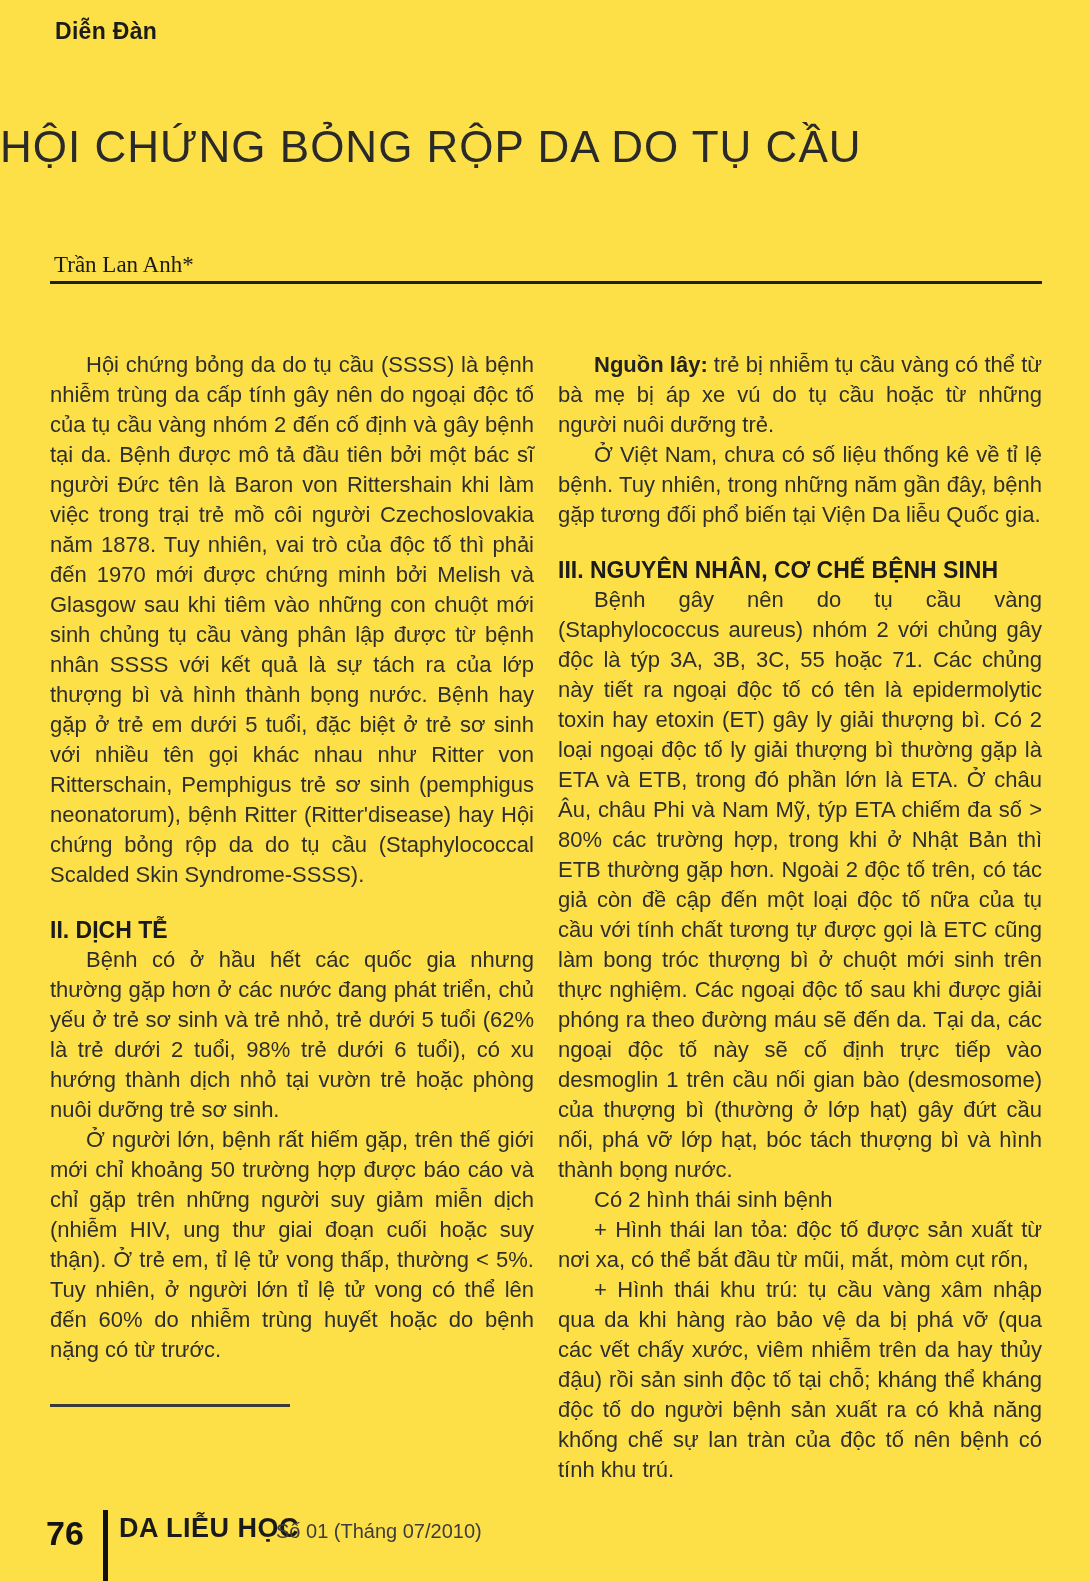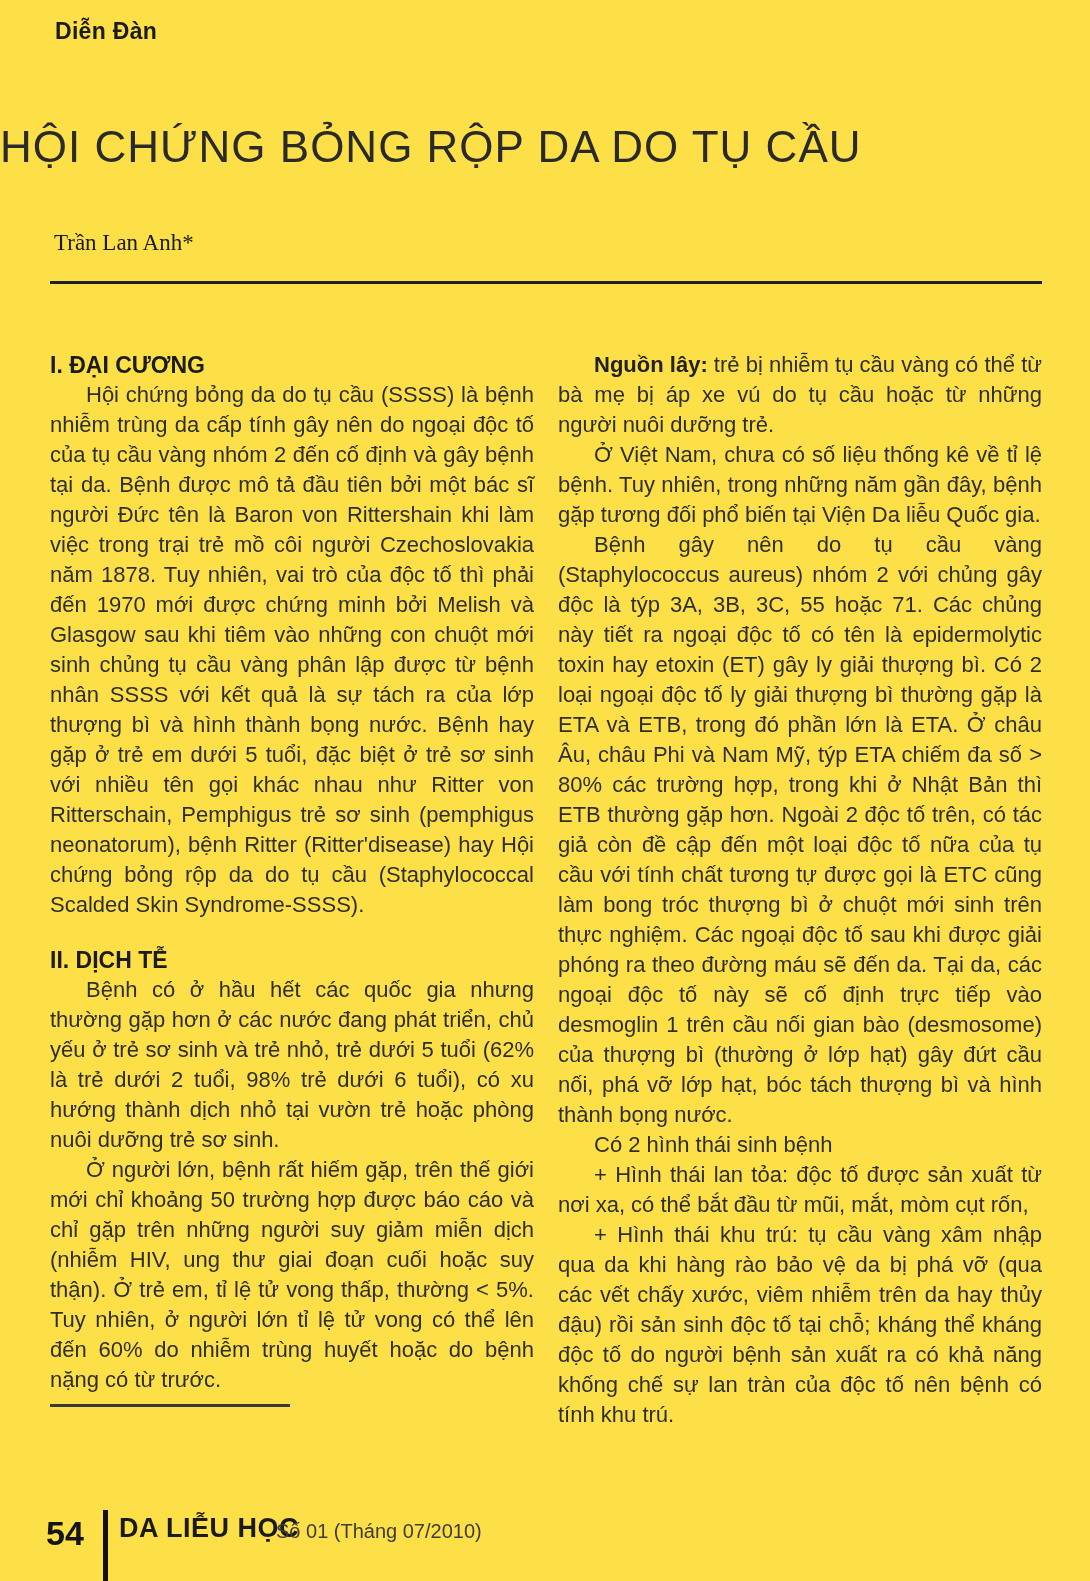--- a/index.html
+++ b/index.html
@@ -16,21 +16,21 @@
     position:absolute;left:55px;top:18px;
     font-size:23px;font-weight:bold;color:#1c1c1c;
     letter-spacing:0.3px;
   }
   .title{
     position:absolute;left:0;top:122px;width:100%;
     font-size:44px;font-weight:400;color:#2a2a2a;
     letter-spacing:1px;
   }
   .author{
-    position:absolute;left:54px;top:230px;
+    position:absolute;left:54px;top:252px;
     font-family:"Liberation Serif", serif;
     font-size:23px;color:#1a1a1a;
   }
   .header-rule{
     position:absolute;left:50px;top:281px;width:992px;height:3px;
     background:#1f1f1f;
   }
   .columns{
     position:absolute;left:50px;top:350px;width:993px;
     display:flex;gap:24px;
@@ -85,38 +85,38 @@
 
   <div class="title">HỘI CHỨNG BỎNG RỘP DA DO TỤ CẦU</div>
 
   <div class="author">Trần Lan Anh*</div>
 
   <div class="header-rule"></div>
 
   <div class="columns">
 
     <div class="col">
-      <h3>I. ĐẠI CƯƠNG</h3>
       <p><span>Hội chứng bỏng da do tụ cầu (SSSS) là bệnh nhiễm trùng da cấp tính gây nên do ngoại độc tố của tụ cầu vàng nhóm 2 đến cố định và gây bệnh tại da. Bệnh được mô tả đầu tiên bởi một bác sĩ người Đức tên là Baron von Rittershain khi làm việc trong trại trẻ mồ côi người Czechoslovakia năm 1878. Tuy nhiên, vai trò của độc tố thì phải đến 1970 mới được chứng minh bởi Melish và Glasgow sau khi tiêm vào những con chuột mới sinh chủng tụ cầu vàng phân lập được từ bệnh nhân SSSS với kết quả là sự tách ra của lớp thượng bì và hình thành bọng nước. Bệnh hay gặp ở trẻ em dưới 5 tuổi, đặc biệt ở trẻ sơ sinh với nhiều tên gọi khác nhau như Ritter von Ritterschain, Pemphigus trẻ sơ sinh (pemphigus neonatorum), bệnh Ritter (Ritter'disease) hay Hội chứng bỏng rộp da do tụ cầu (</span><span class="italic">Staphylococcal Scalded Skin Syndrome-SSSS</span><span>).</span></p>
       <h3 class="spaced">II. DỊCH TỄ</h3>
       <p>Bệnh có ở hầu hết các quốc gia nhưng thường gặp hơn ở các nước đang phát triển, chủ yếu ở trẻ sơ sinh và trẻ nhỏ, trẻ dưới 5 tuổi (62% là trẻ dưới 2 tuổi, 98% trẻ dưới 6 tuổi), có xu hướng thành dịch nhỏ tại vườn trẻ hoặc phòng nuôi dưỡng trẻ sơ sinh.</p>
       <p>Ở người lớn, bệnh rất hiếm gặp, trên thế giới mới chỉ khoảng 50 trường hợp được báo cáo và chỉ gặp trên những người suy giảm miễn dịch (nhiễm HIV, ung thư giai đoạn cuối hoặc suy thận). Ở trẻ em, tỉ lệ tử vong thấp, thường &lt; 5%. Tuy nhiên, ở người lớn tỉ lệ tử vong có thể lên đến 60% do nhiễm trùng huyết hoặc do bệnh nặng có từ trước.</p>
     </div>
 
     <div class="col">
       <p><span class="bold-lead">Nguồn lây:</span><span> trẻ bị nhiễm tụ cầu vàng có thể từ bà mẹ bị áp xe vú do tụ cầu hoặc từ những người nuôi dưỡng trẻ.</span></p>
       <p>Ở Việt Nam, chưa có số liệu thống kê về tỉ lệ bệnh. Tuy nhiên, trong những năm gần đây, bệnh gặp tương đối phổ biến tại Viện Da liễu Quốc gia.</p>
+      <h3 class="spaced">III. NGUYÊN NHÂN, CƠ CHẾ BỆNH SINH</h3>
       <p><span>Bệnh gây nên do tụ cầu vàng (</span><span class="italic">Staphylococcus aureus</span><span>) nhóm 2 với chủng gây độc là týp 3A, 3B, 3C, 55 hoặc 71. Các chủng này tiết ra ngoại độc tố có tên là </span><span class="italic">epidermolytic toxin hay etoxin</span><span> (ET) gây ly giải thượng bì. Có 2 loại ngoại độc tố ly giải thượng bì thường gặp là ETA và ETB, trong đó phần lớn là ETA. Ở châu Âu, châu Phi và Nam Mỹ, týp ETA chiếm đa số &gt; 80% các trường hợp, trong khi ở Nhật Bản thì ETB thường gặp hơn. Ngoài 2 độc tố trên, có tác giả còn đề cập đến một loại độc tố nữa của tụ cầu với tính chất tương tự được gọi là ETC cũng làm bong tróc thượng bì ở chuột mới sinh trên thực nghiệm. Các ngoại độc tố sau khi được giải phóng ra theo đường máu sẽ đến da. Tại da, các ngoại độc tố này sẽ cố định trực tiếp vào desmoglin 1 trên cầu nối gian bào (desmosome) của thượng bì (thường ở lớp hạt) gây đứt cầu nối, phá vỡ lớp hạt, bóc tách thượng bì và hình thành bọng nước.</span></p>
       <p>Có 2 hình thái sinh bệnh</p>
       <p>+ Hình thái lan tỏa: độc tố được sản xuất từ nơi xa, có thể bắt đầu từ mũi, mắt, mòm cụt rốn,</p>
       <p>+ Hình thái khu trú: tụ cầu vàng xâm nhập qua da khi hàng rào bảo vệ da bị phá vỡ (qua các vết chấy xước, viêm nhiễm trên da hay thủy đậu) rồi sản sinh độc tố tại chỗ; kháng thể kháng độc tố do người bệnh sản xuất ra có khả năng khống chế sự lan tràn của độc tố nên bệnh có tính khu trú.</p>
     </div>
 
   </div>
 
   <div class="footnote-rule"></div>
 
-  <div class="page-number">54</div>
+  <div class="page-number">76</div>
   <div class="footer-bar"></div>
   <div class="journal-name">DA LIỄU HỌC</div>
   <div class="journal-issue">Số 01 (Tháng 07/2010)</div>
 
 </div>
 
 </body></html>

